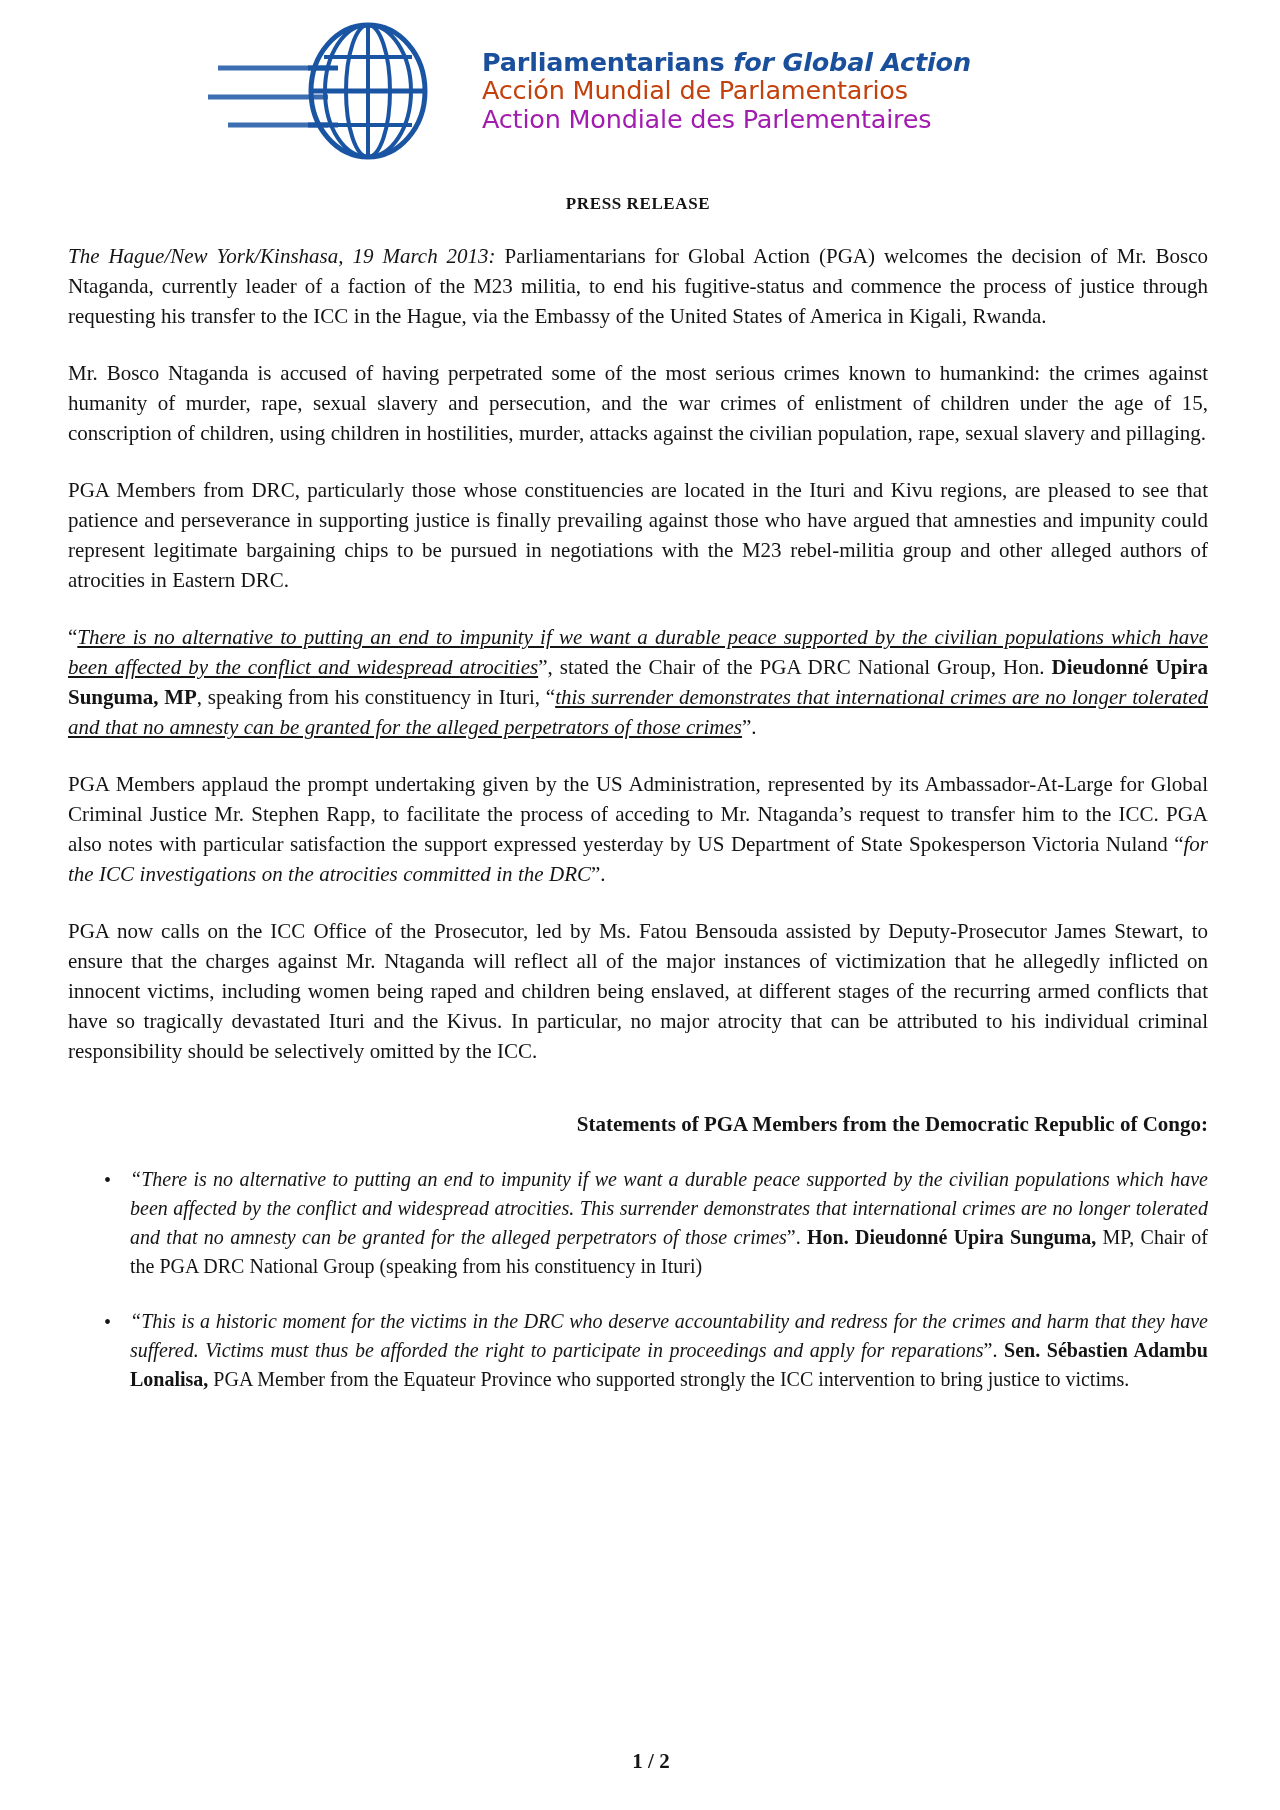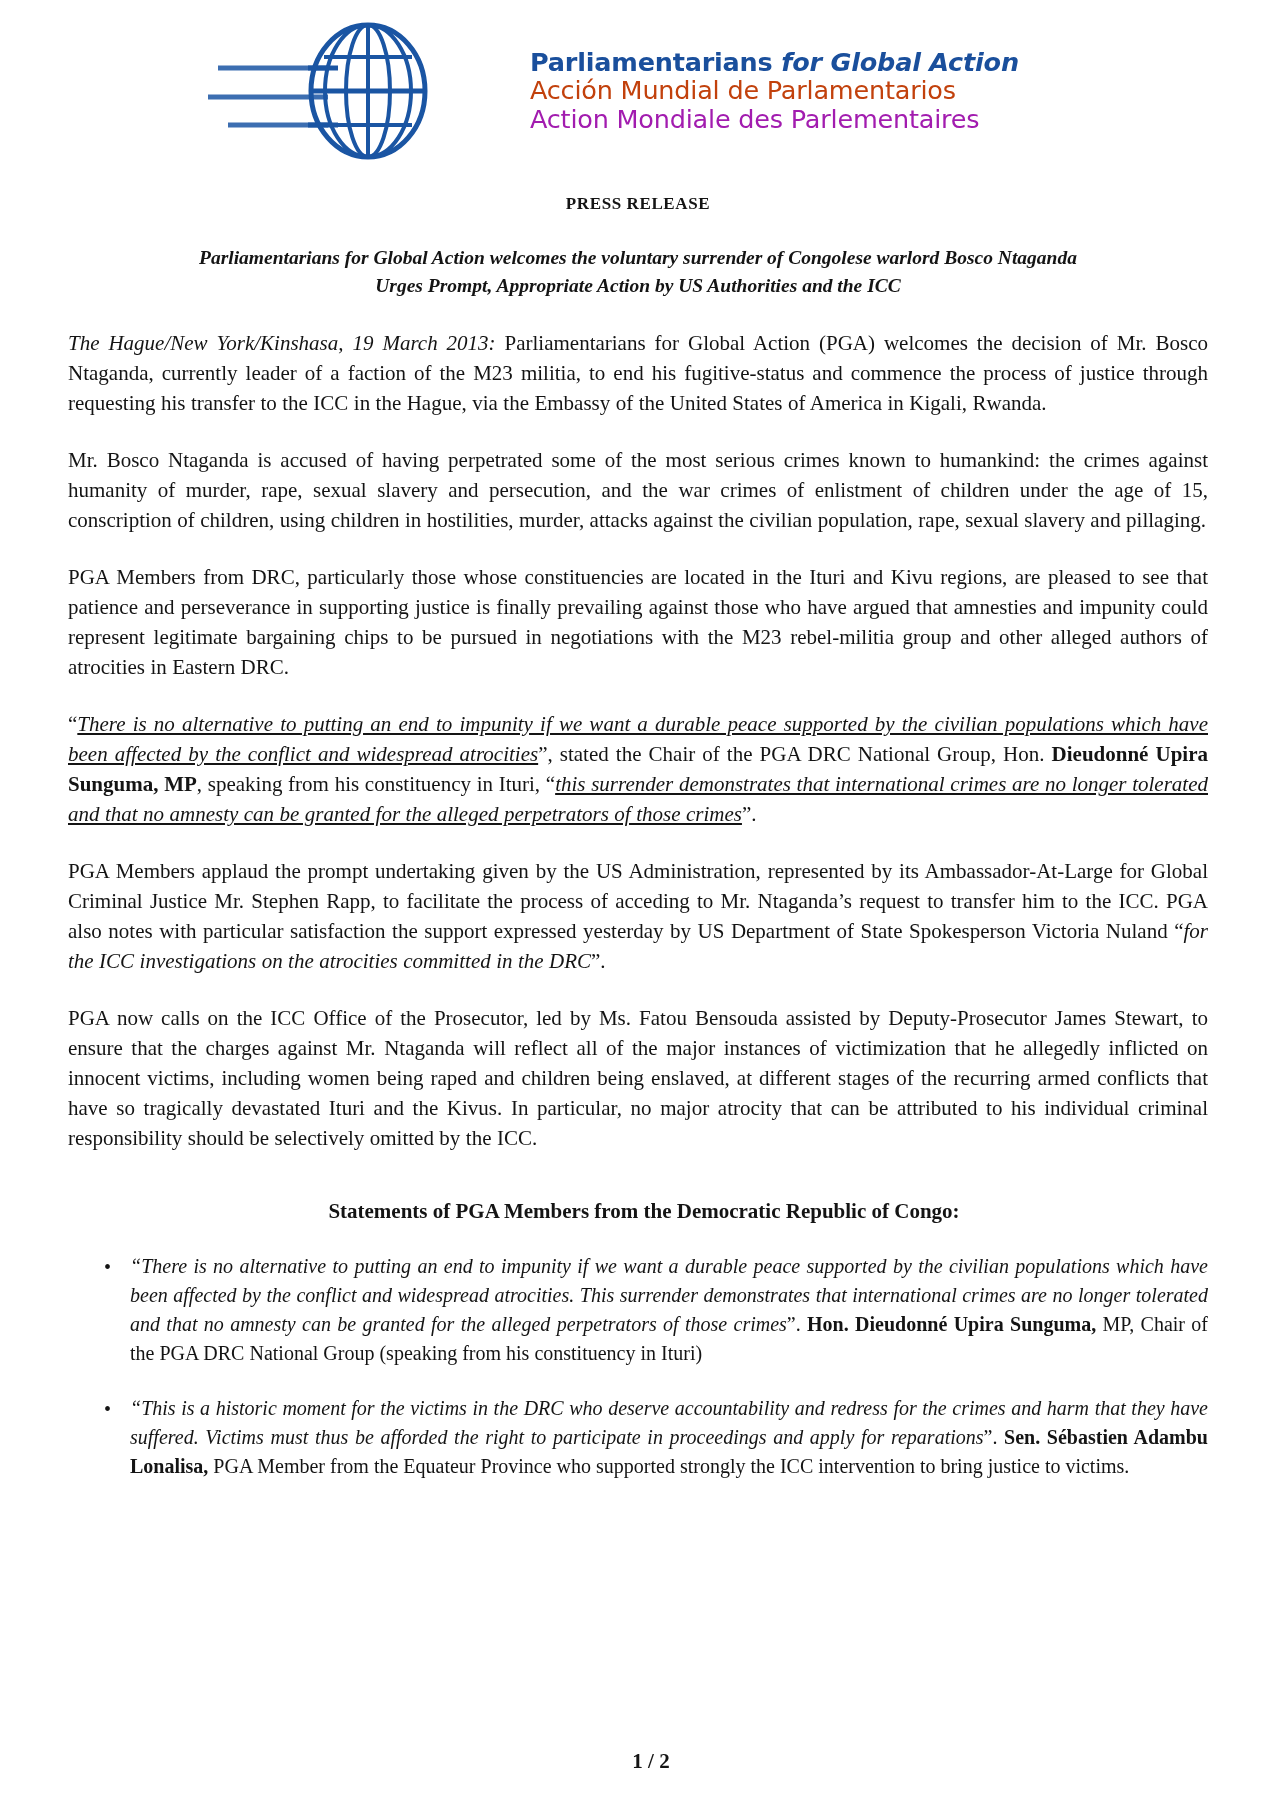--- a/index.html
+++ b/index.html
@@ -23,21 +23,20 @@
     position: relative;
   }
 
   
   .letterhead {
     display: flex;
     align-items: center;
     padding: 22px 0 0 208px;
     height: 160px;
     box-sizing: border-box;
-    gap: 48px;
   }
   .logo-mark {
     position: relative;
     width: 270px;
     height: 140px;
     flex: 0 0 auto;
   }
   .logo-mark svg { display: block; }
   .logo-text {
     margin-left: 4px;
@@ -84,21 +83,21 @@
     word-spacing: 0.2px;
   }
   .it { font-style: italic; }
   .bd { font-weight: bold; }
   .iu { font-style: italic; text-decoration: underline; }
 
   h2.section-head {
     font-size: 21px;
     font-weight: bold;
     margin: 46px 0 0 12px;
-    text-align: center;
+    text-align: right;
   }
 
   ul.statements {
     list-style: none;
     margin: 28px 0 0 0;
     padding: 0;
   }
   ul.statements > li {
     position: relative;
     padding-left: 62px;
@@ -160,24 +159,20 @@
       <div class="logo-line l1"><span>Parliamentarians </span><span class="it">for Global Action</span></div>
       <div class="logo-line l2">Acción Mundial de Parlamentarios</div>
       <div class="logo-line l3">Action Mondiale des Parlementaires</div>
     </div>
   </div>
 
   <div class="doc">
 
     <div class="press-title">PRESS RELEASE</div>
 
-    <div class="subtitle">
-      <span>Parliamentarians for Global Action welcomes the voluntary surrender of Congolese warlord Bosco Ntaganda</span><br>
-      <span>Urges Prompt, Appropriate Action by US Authorities and the ICC</span>
-    </div>
 
     <p class="body"><span class="it">The Hague/New York/Kinshasa, 19 March 2013:</span><span> Parliamentarians for Global Action (PGA) welcomes the decision of Mr. Bosco Ntaganda, currently leader of a faction of the M23 militia, to end his fugitive-status and commence the process of justice through requesting his transfer to the ICC in the Hague, via the Embassy of the United States of America in Kigali, Rwanda.</span></p>
 
     <p class="body">Mr. Bosco Ntaganda is accused of having perpetrated some of the most serious crimes known to humankind: the crimes against humanity of murder, rape, sexual slavery and persecution, and the war crimes of enlistment of children under the age of 15, conscription of children, using children in hostilities, murder, attacks against the civilian population, rape, sexual slavery and pillaging.</p>
 
     <p class="body">PGA Members from DRC, particularly those whose constituencies are located in the Ituri and Kivu regions, are pleased to see that patience and perseverance in supporting justice is finally prevailing against those who have argued that amnesties and impunity could represent legitimate bargaining chips to be pursued in negotiations with the M23 rebel-militia group and other alleged authors of atrocities in Eastern DRC.</p>
 
     <p class="body"><span>“</span><span class="iu">There is no alternative to putting an end to impunity if we want a durable peace supported by the civilian populations which have been affected by the conflict and widespread atrocities</span><span>”, stated the Chair of the PGA DRC National Group, Hon. </span><span class="bd">Dieudonné Upira Sunguma, MP</span><span>, speaking from his constituency in Ituri, “</span><span class="iu">this surrender demonstrates that international crimes are no longer tolerated and that no amnesty can be granted for the alleged perpetrators of those crimes</span><span>”.</span></p>
 
     <p class="body"><span>PGA Members applaud the prompt undertaking given by the US Administration, represented by its Ambassador-At-Large for Global Criminal Justice Mr. Stephen Rapp, to facilitate the process of acceding to Mr. Ntaganda’s request to transfer him to the ICC. PGA also notes with particular satisfaction the support expressed yesterday by US Department of State Spokesperson Victoria Nuland “</span><span class="it">for the ICC investigations on the atrocities committed in the DRC</span><span>”.</span></p>

